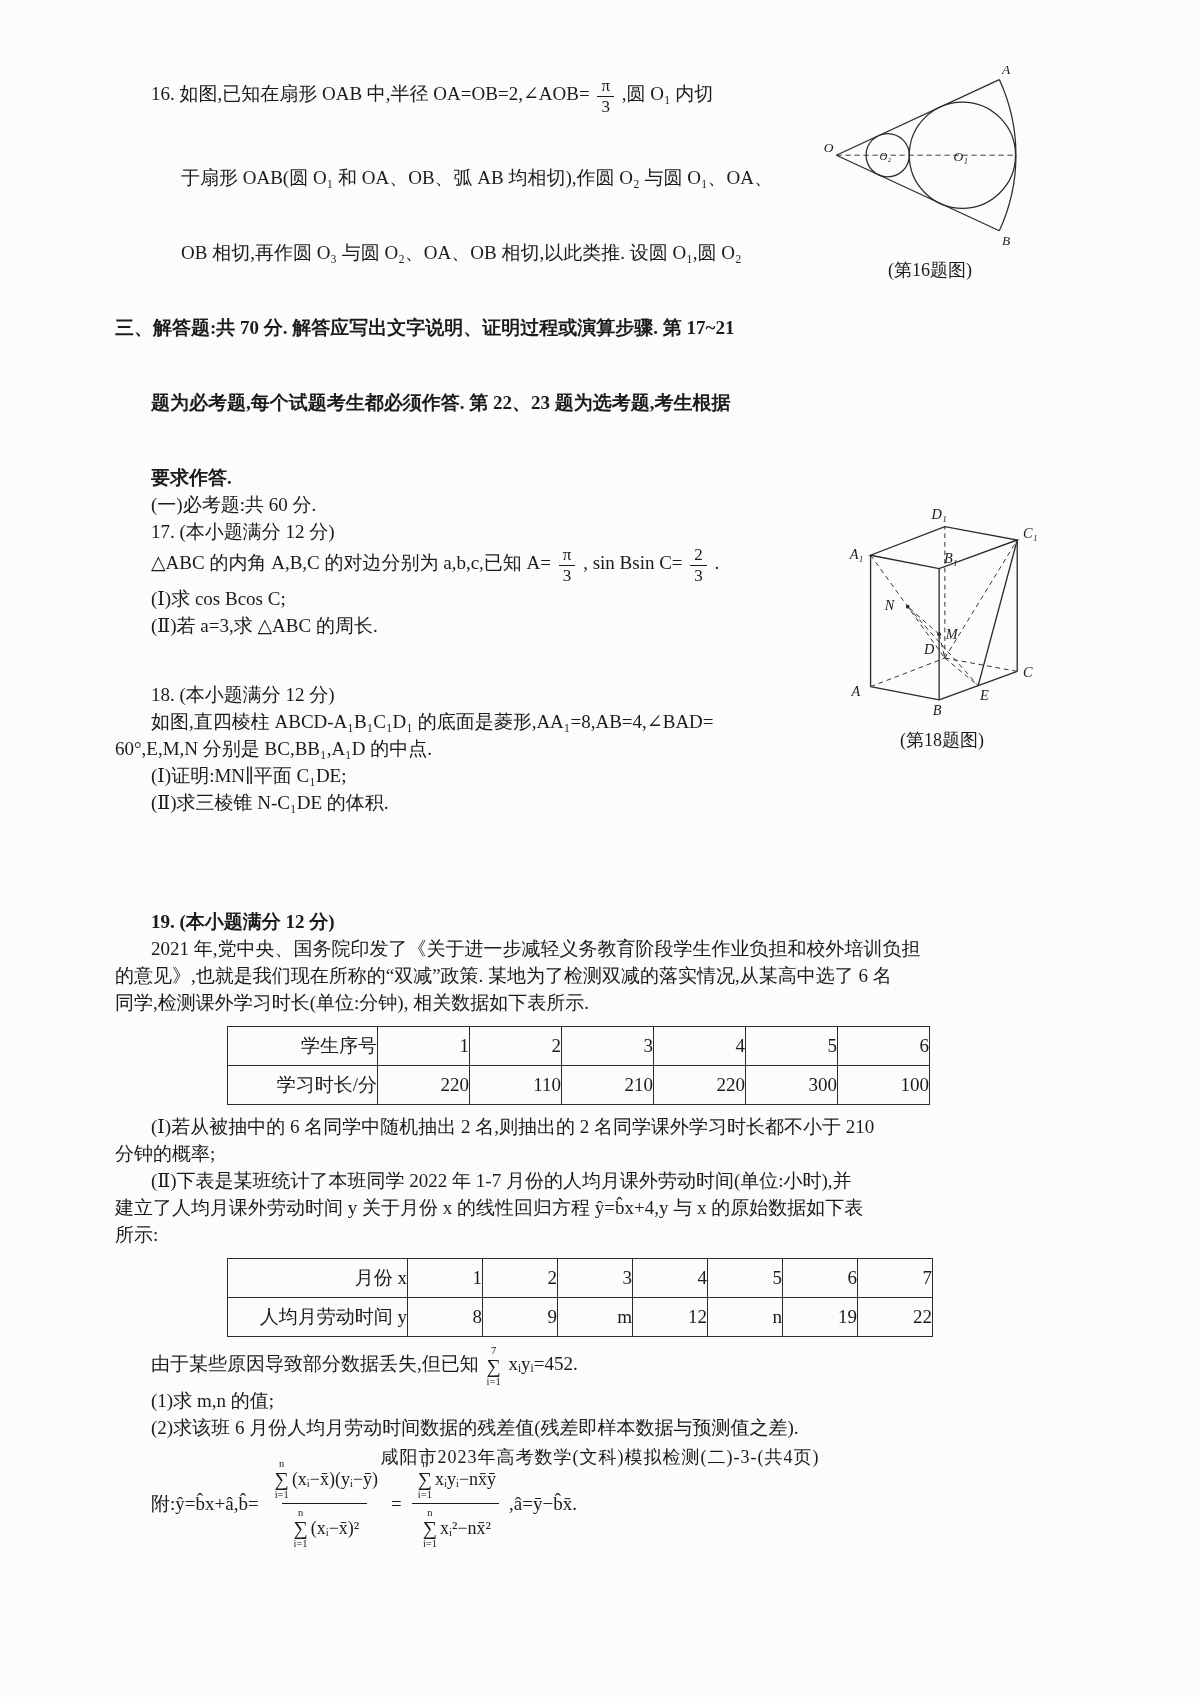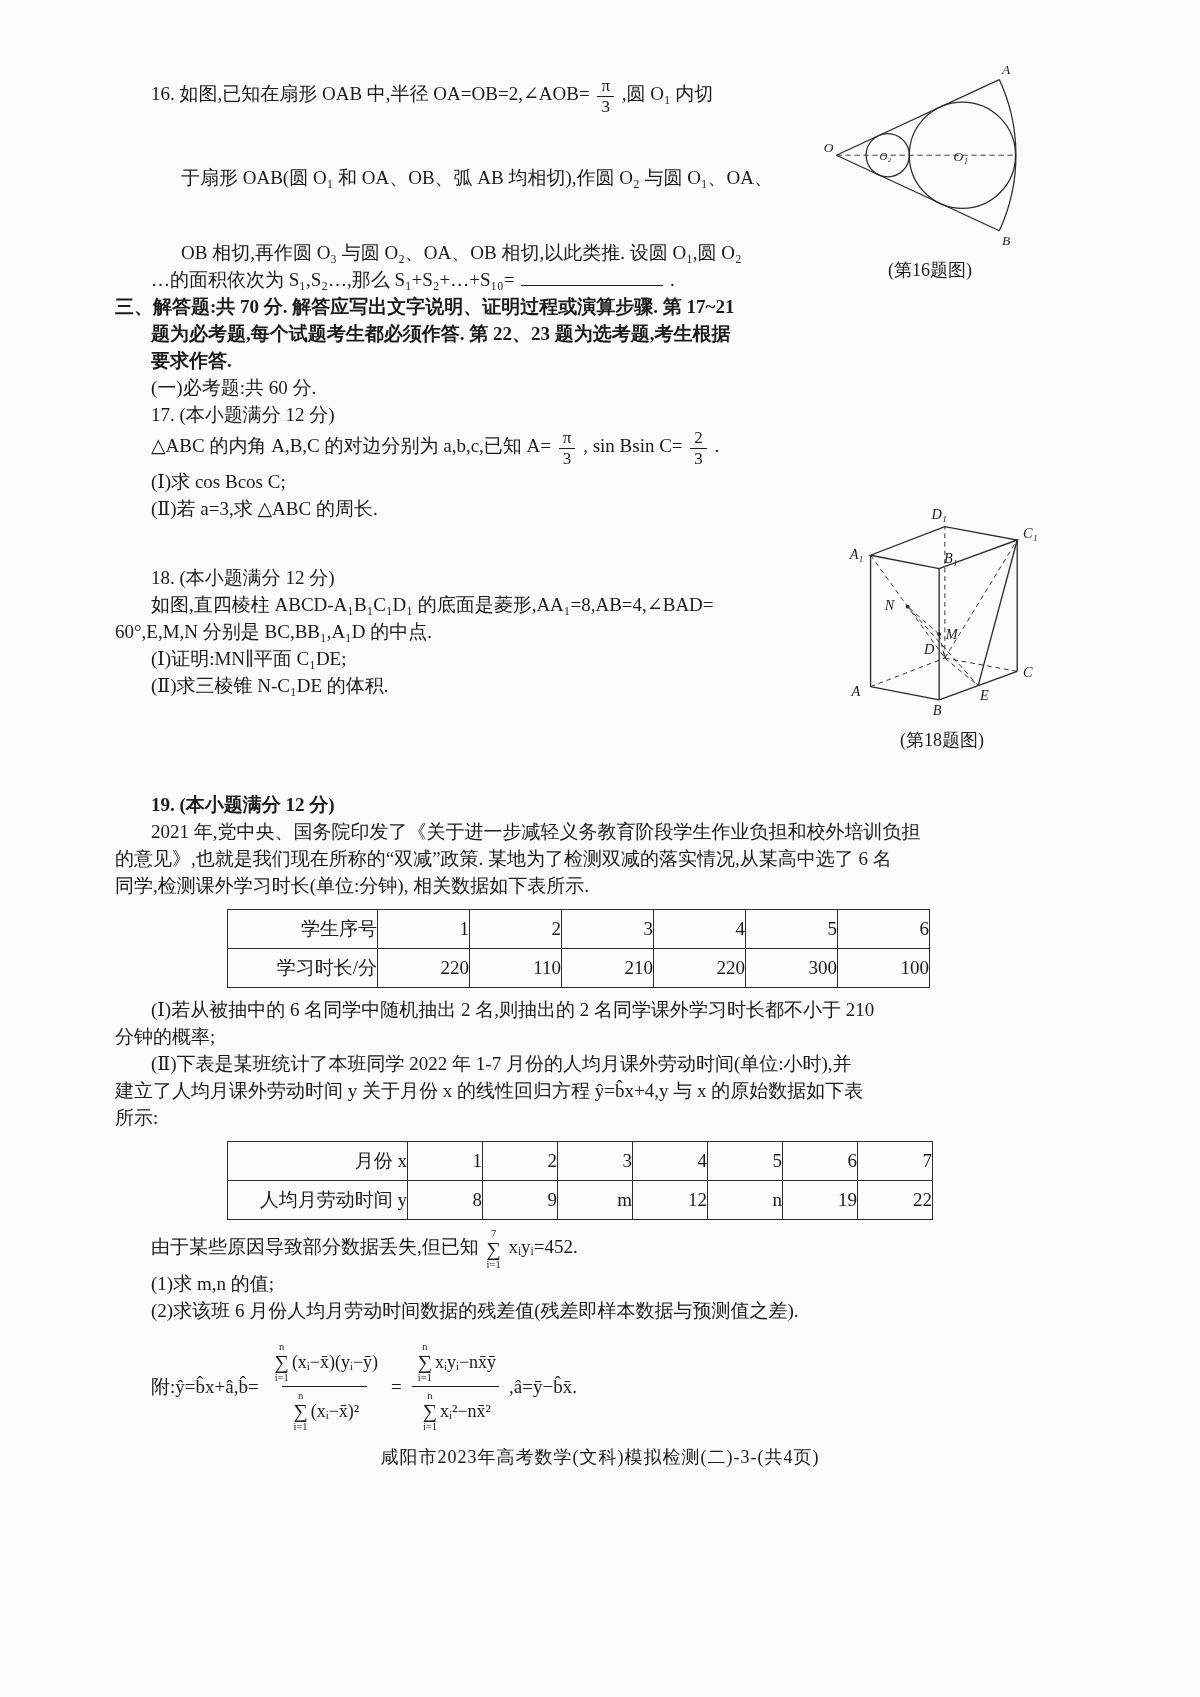--- a/index.html
+++ b/index.html
@@ -7,21 +7,21 @@
   .page {
     position:relative; width:1200px; height:1697px; margin:0 auto;
     background:#fcfcfa; color:#1b1b1b;
     font-family:"Liberation Serif","DejaVu Serif",serif;
     font-size:19px; overflow:hidden;
   }
   .content { position:absolute; left:115px; top:76px; width:1000px; }
   .line { line-height:27px; white-space:nowrap; }
   .ind1 { padding-left:36px; }
   .ind2 { padding-left:66px;margin-top:48px; }
-  .bold { font-weight:bold; }
+  .bold { font-weight:bold;margin-top:48px; }
   .mt-q18 { margin-top:42px; }
   .mt-q19 { margin-top:92px;font-weight:bold; }
   .mt-fu  { margin-top:14px; }
 
   
   .frac { display:inline-flex; flex-direction:column; align-items:center;
           vertical-align:middle; line-height:1.15; font-size:17px; margin:0 3px; }
   .frac .den { border-top:1.2px solid #1b1b1b; padding:0 4px; }
   .frac .num { padding:0 4px; }
 
@@ -67,25 +67,20 @@
     <div class="line ind1">
       <span>16. 如图,已知在扇形 OAB 中,半径 OA=OB=2,∠AOB=</span>
       <span class="frac">
         <span class="num">π</span>
         <span class="den">3</span>
       </span>
       <span>,圆 O₁ 内切</span>
     </div>
     <div class="line ind2">于扇形 OAB(圆 O₁ 和 OA、OB、弧 AB 均相切),作圆 O₂ 与圆 O₁、OA、</div>
     <div class="line ind2">OB 相切,再作圆 O₃ 与圆 O₂、OA、OB 相切,以此类推. 设圆 O₁,圆 O₂</div>
-    <div class="line ind1">
-      <span>…的面积依次为 S₁,S₂…,那么 S₁+S₂+…+S₁₀=</span>
-      <span class="blank"></span>
-      <span>.</span>
-    </div>
 
     <div class="line bold">三、解答题:共 70 分. 解答应写出文字说明、证明过程或演算步骤. 第 17~21</div>
     <div class="line bold ind1">题为必考题,每个试题考生都必须作答. 第 22、23 题为选考题,考生根据</div>
     <div class="line bold ind1">要求作答.</div>
     <div class="line ind1">(一)必考题:共 60 分.</div>
 
     <div class="line ind1">17. (本小题满分 12 分)</div>
     <div class="line ind1">
       <span>△ABC 的内角 A,B,C 的对边分别为 a,b,c,已知 A=</span>
       <span class="frac">

